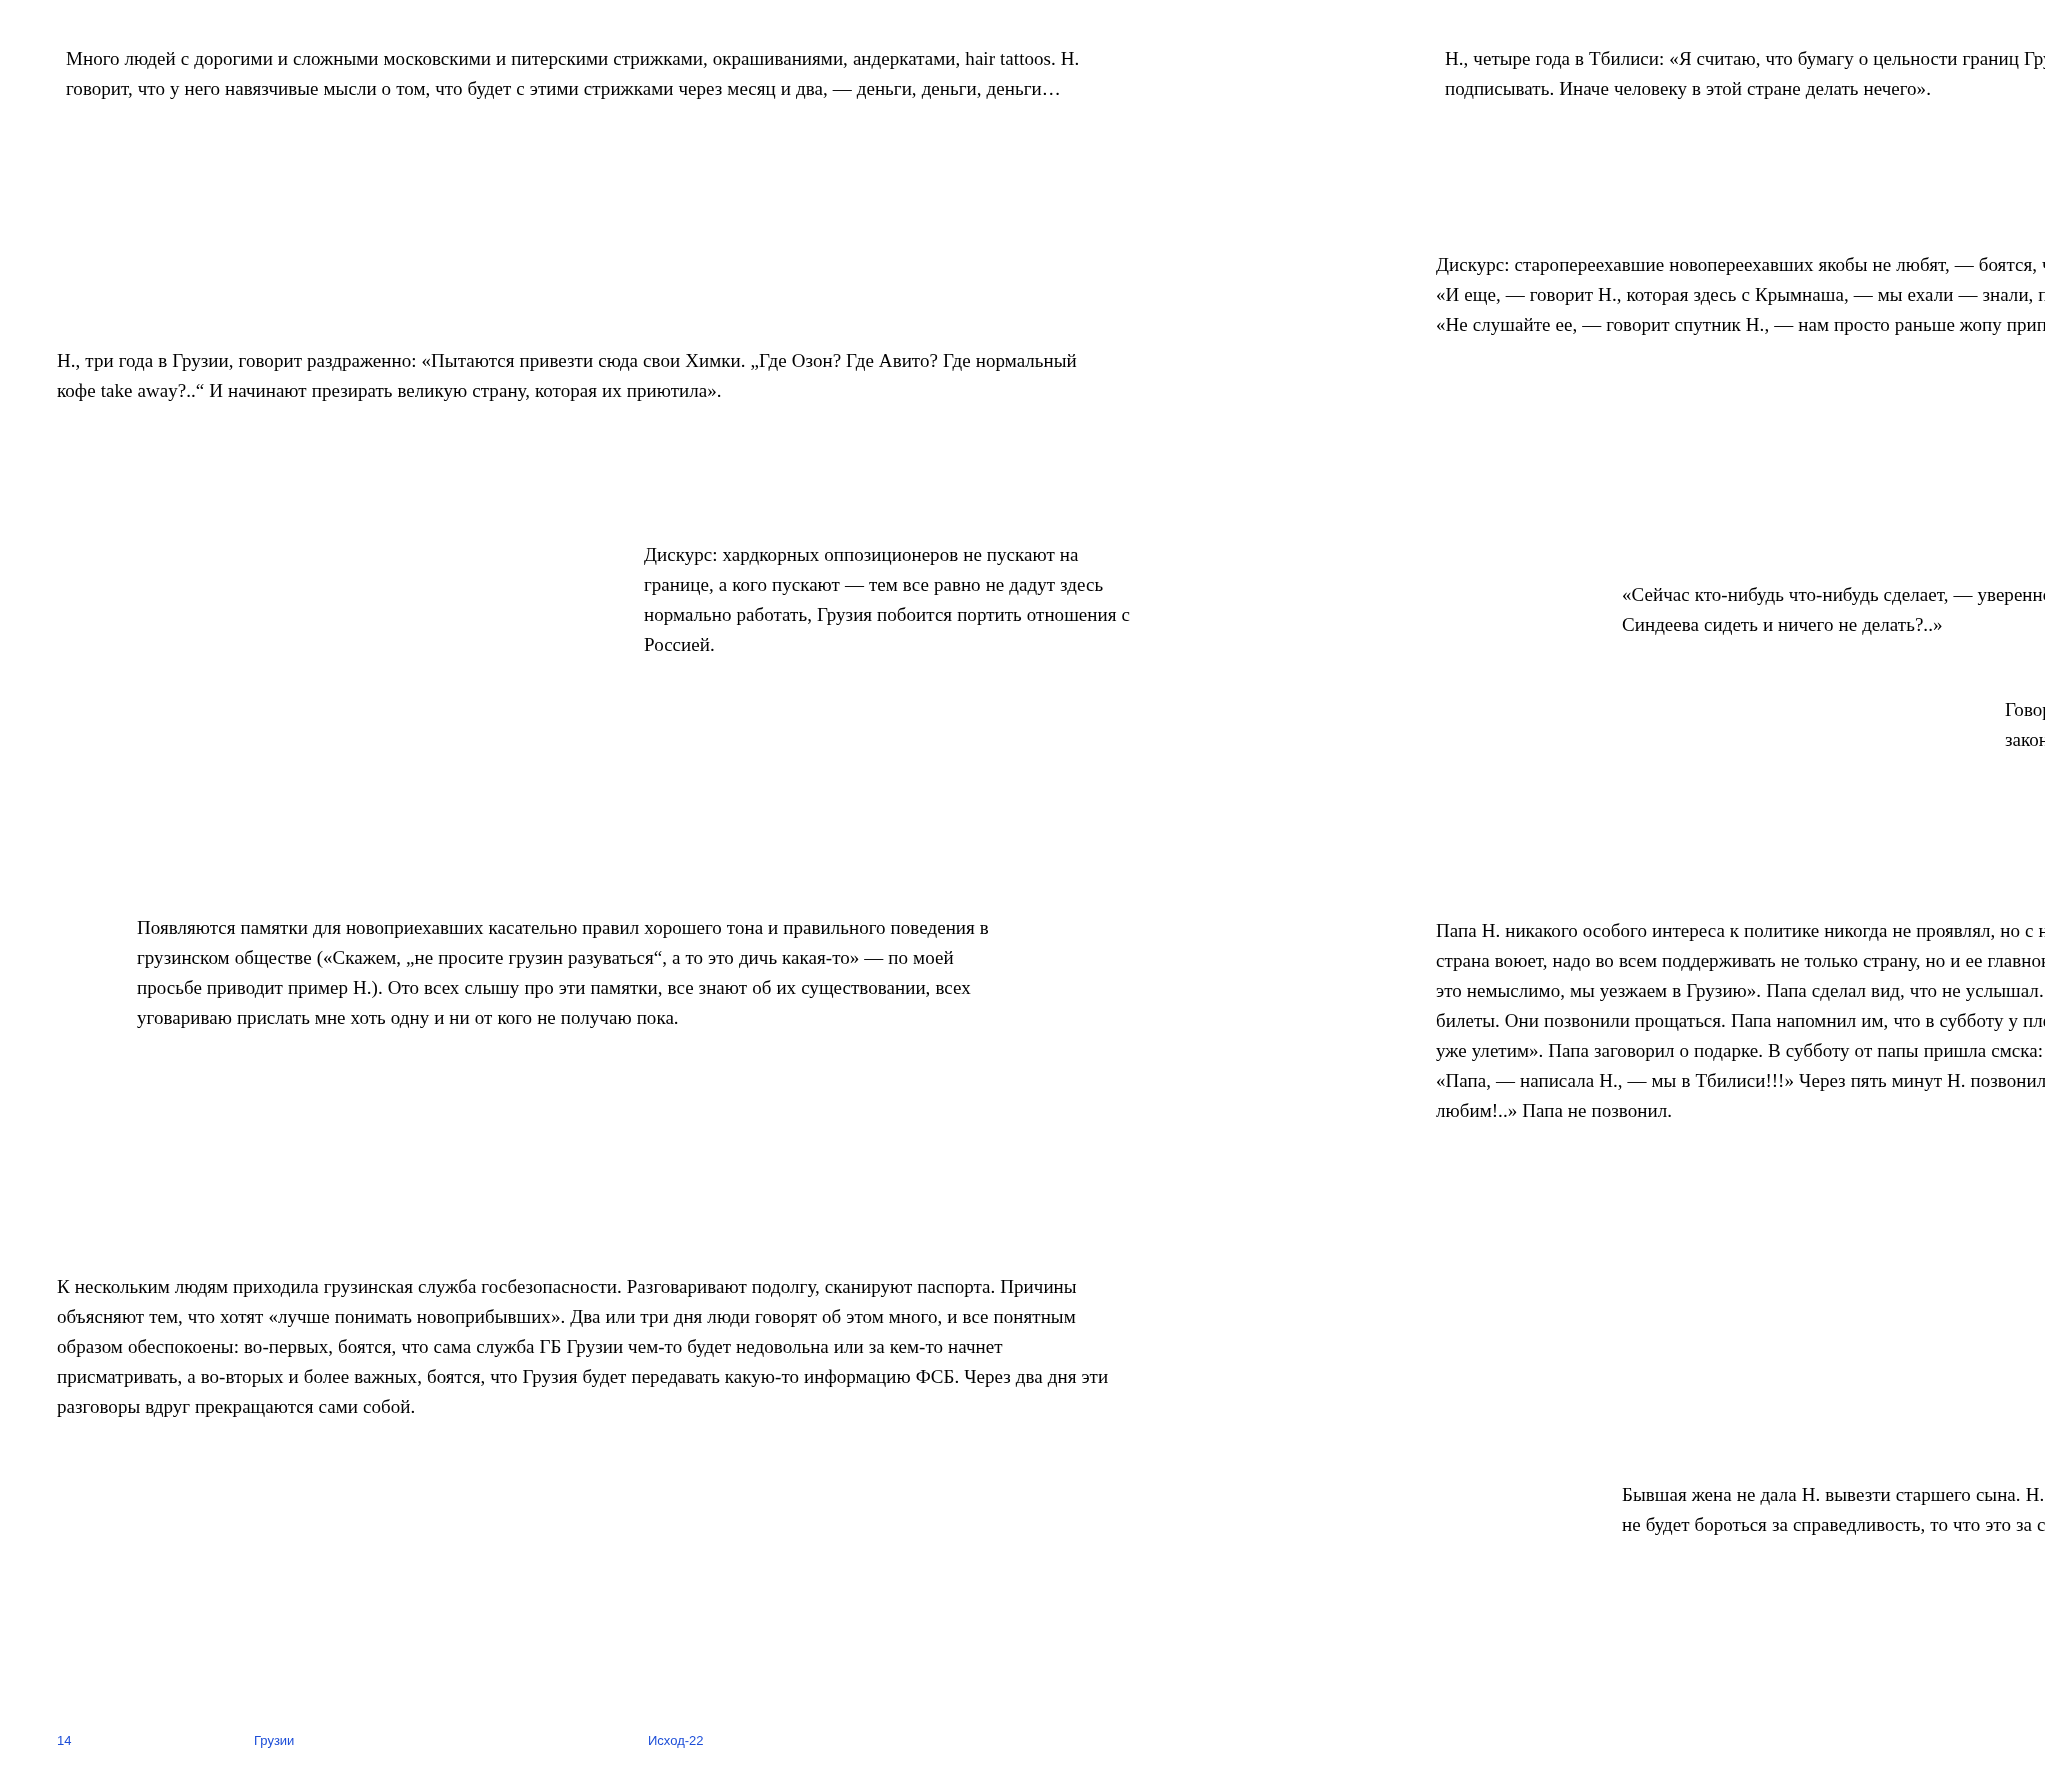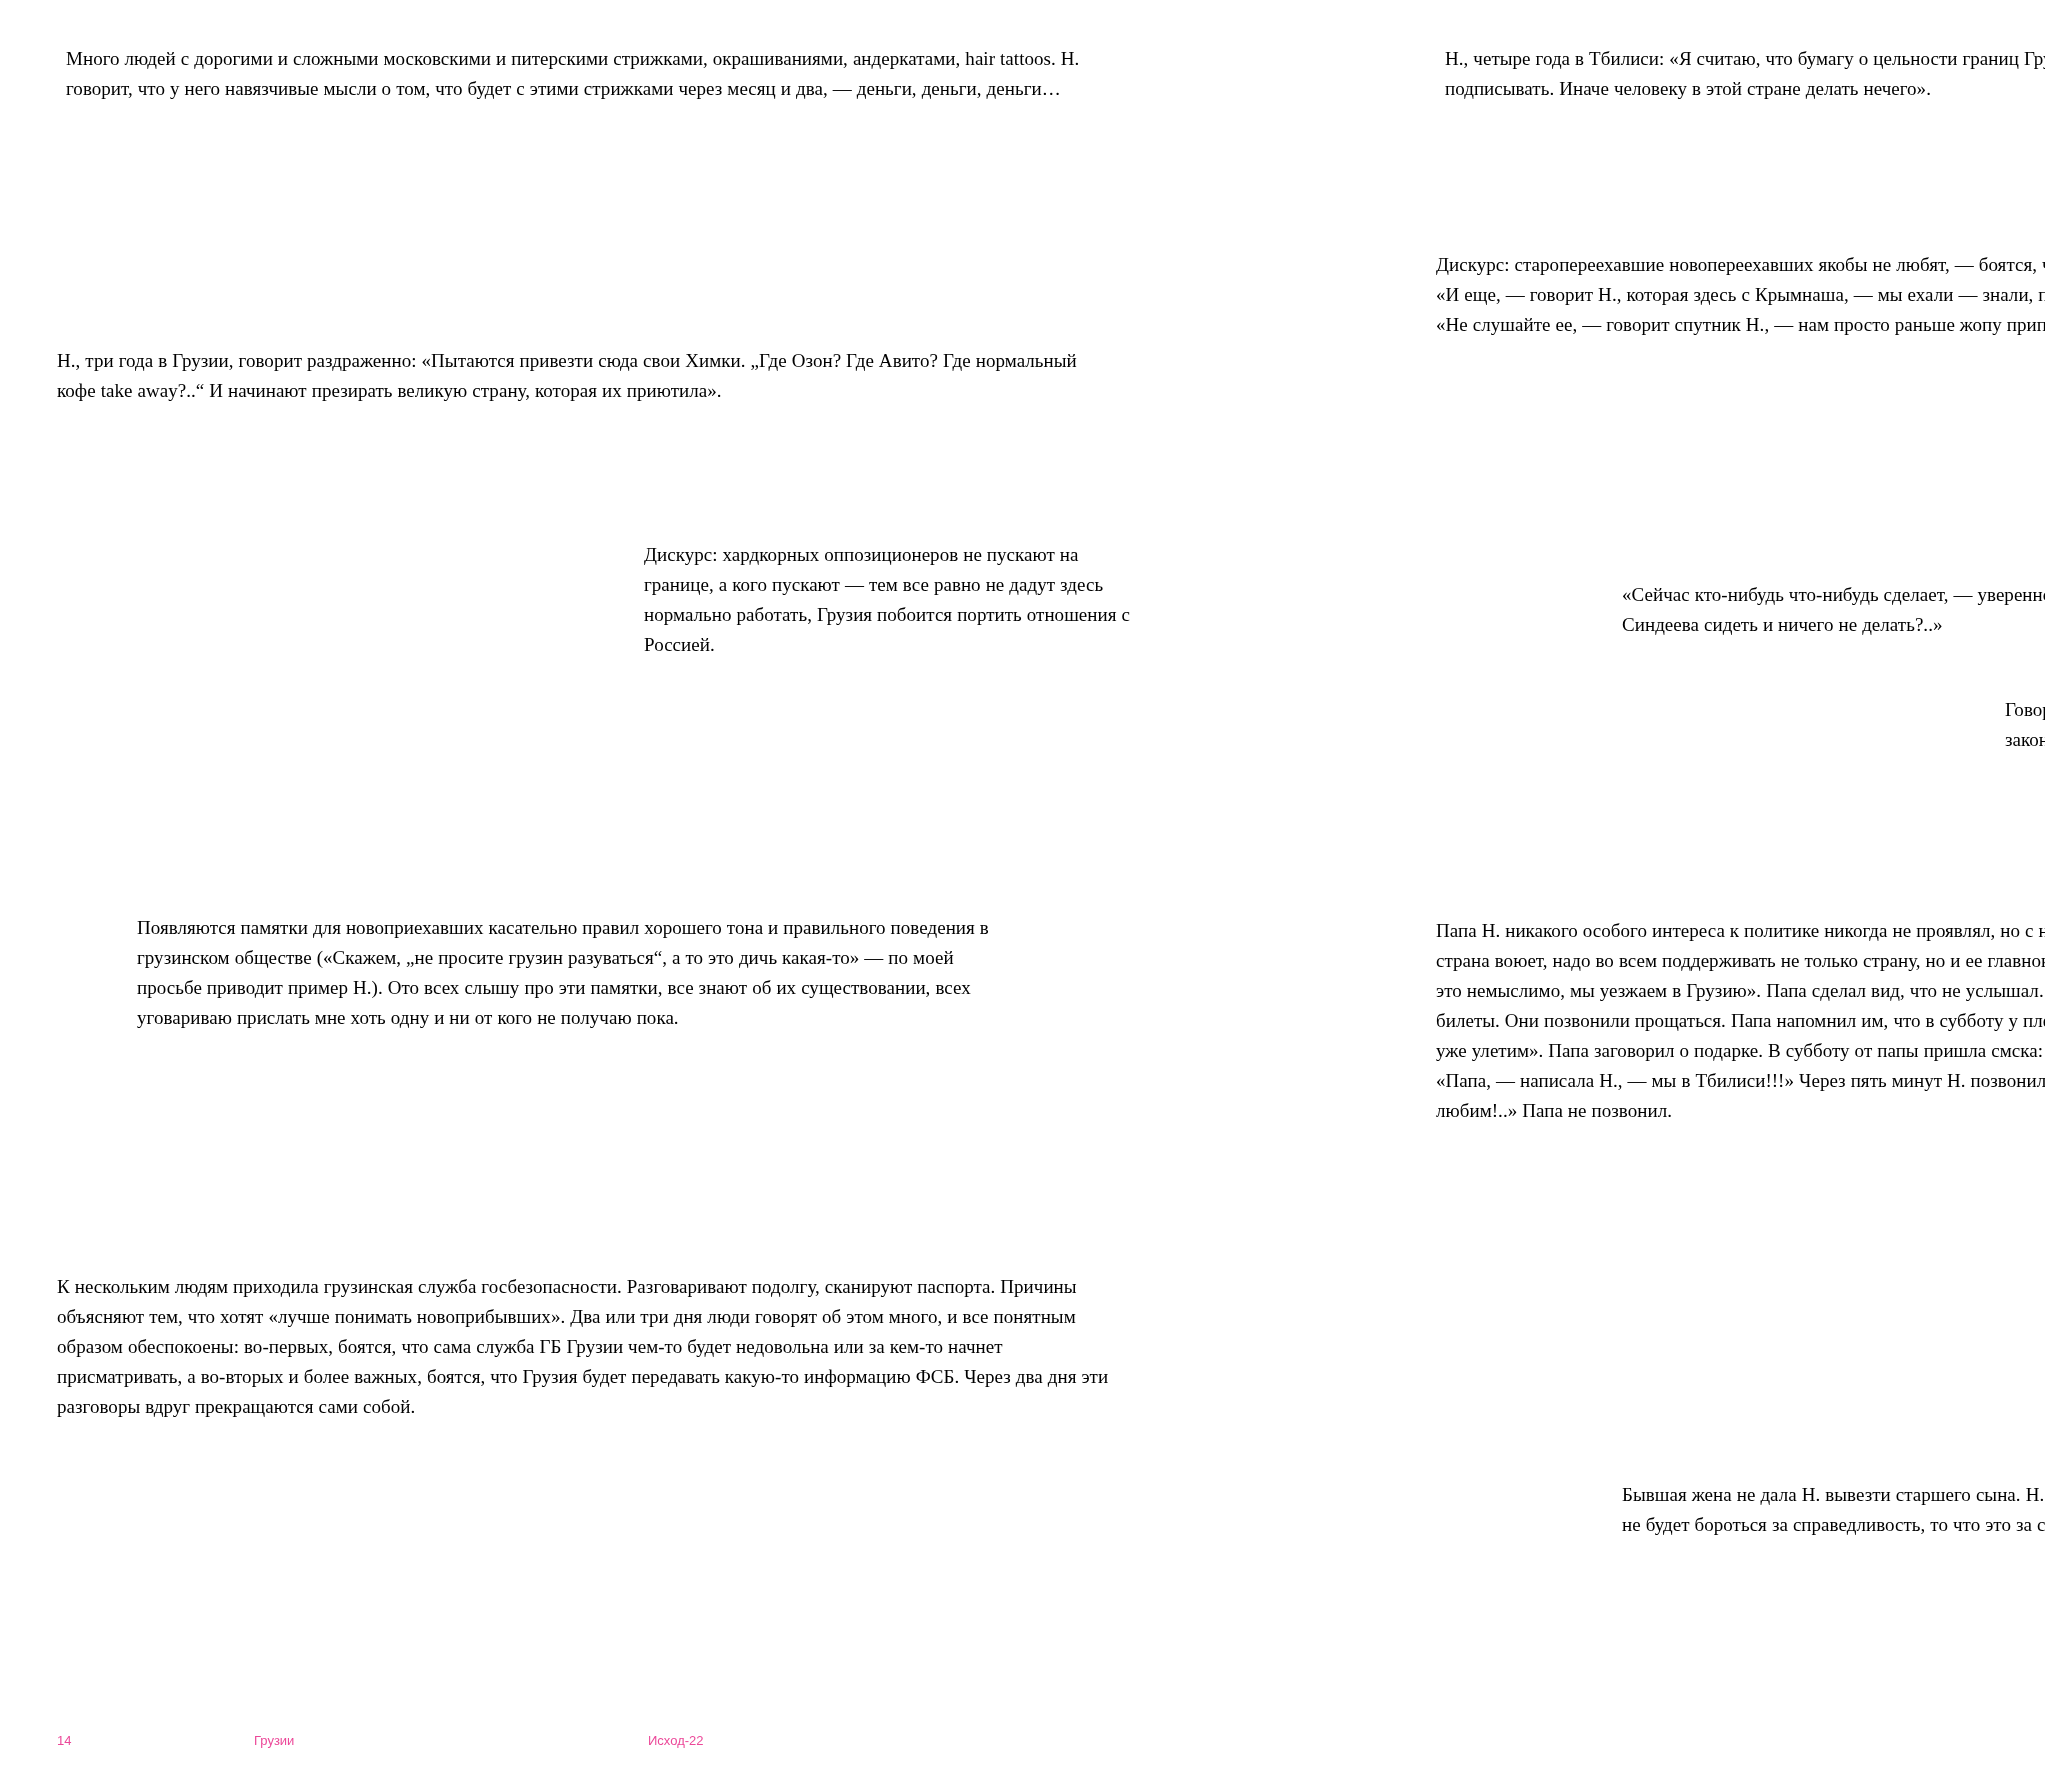--- a/index.html
+++ b/index.html
@@ -68,21 +68,21 @@
   
   .footer {
     position: absolute;
     bottom: 0;
     left: 0;
     height: 94px;
     width: 100%;
     font-family: "Liberation Sans", "DejaVu Sans", sans-serif;
     font-size: 13px;
     line-height: 13px;
-    color: #ec4899;
+    color: #1d4ed8;
   }
   .footer-item {
     position: absolute;
     top: 40px;
     white-space: nowrap;
   }
   .footer-folio-left   { left: 57px; }
   .footer-running-head { left: 254px; }
   .footer-series       { left: 648px; }
 </style>

